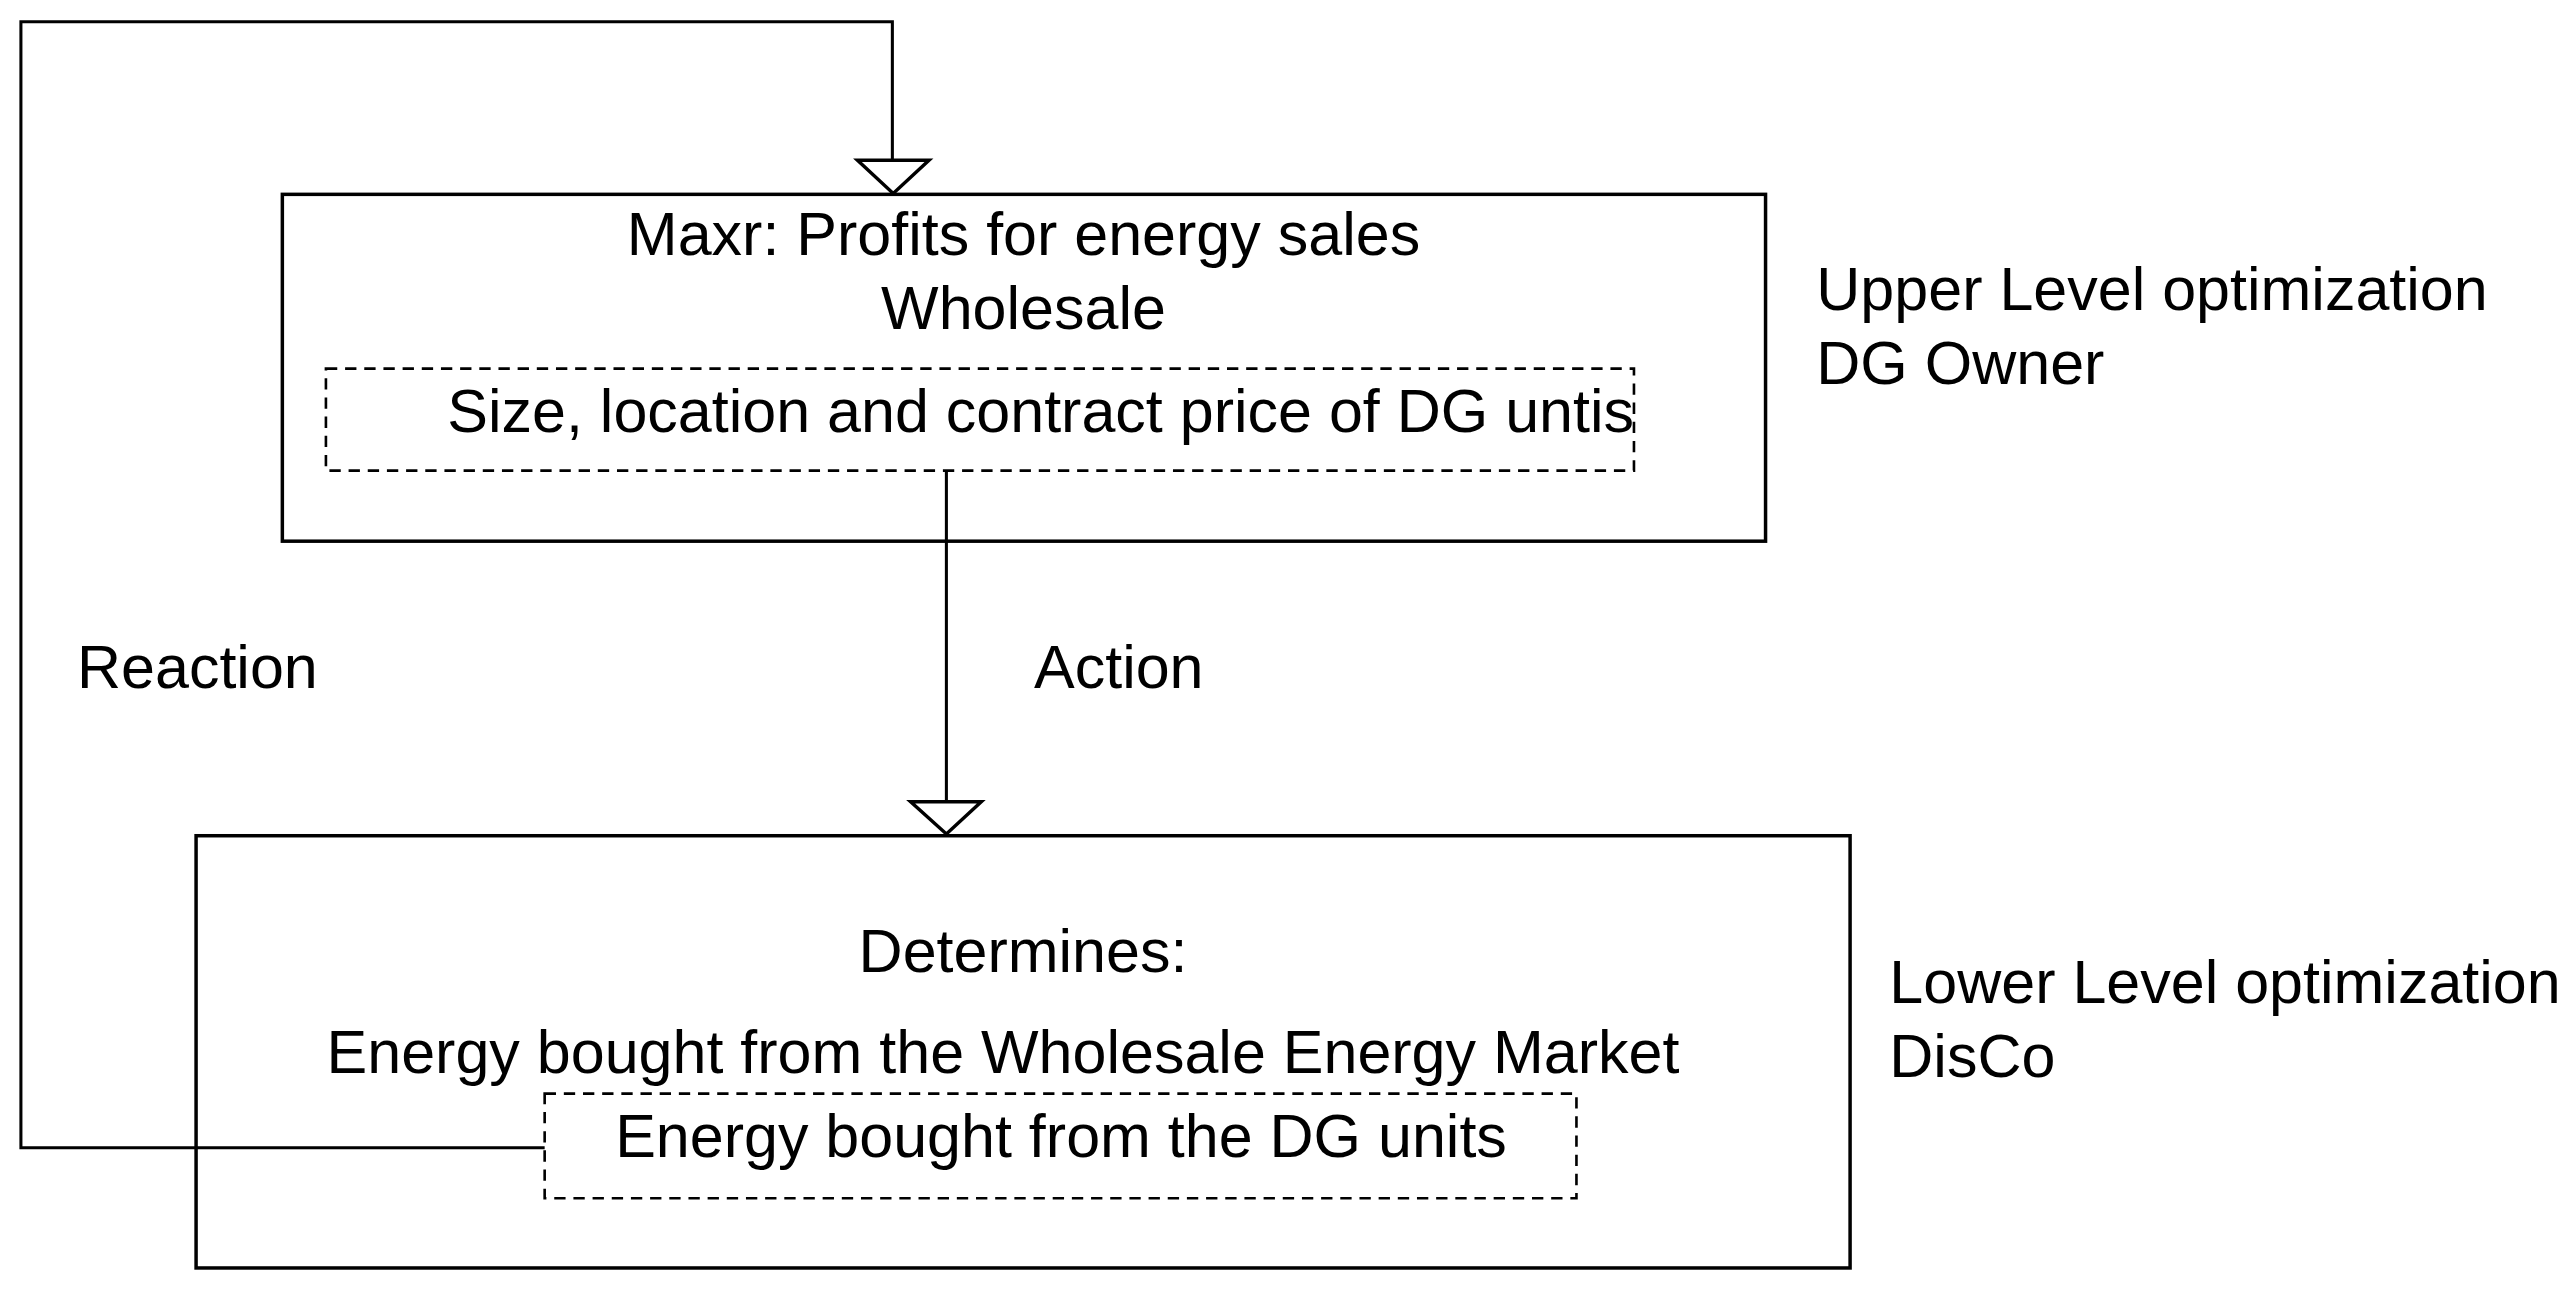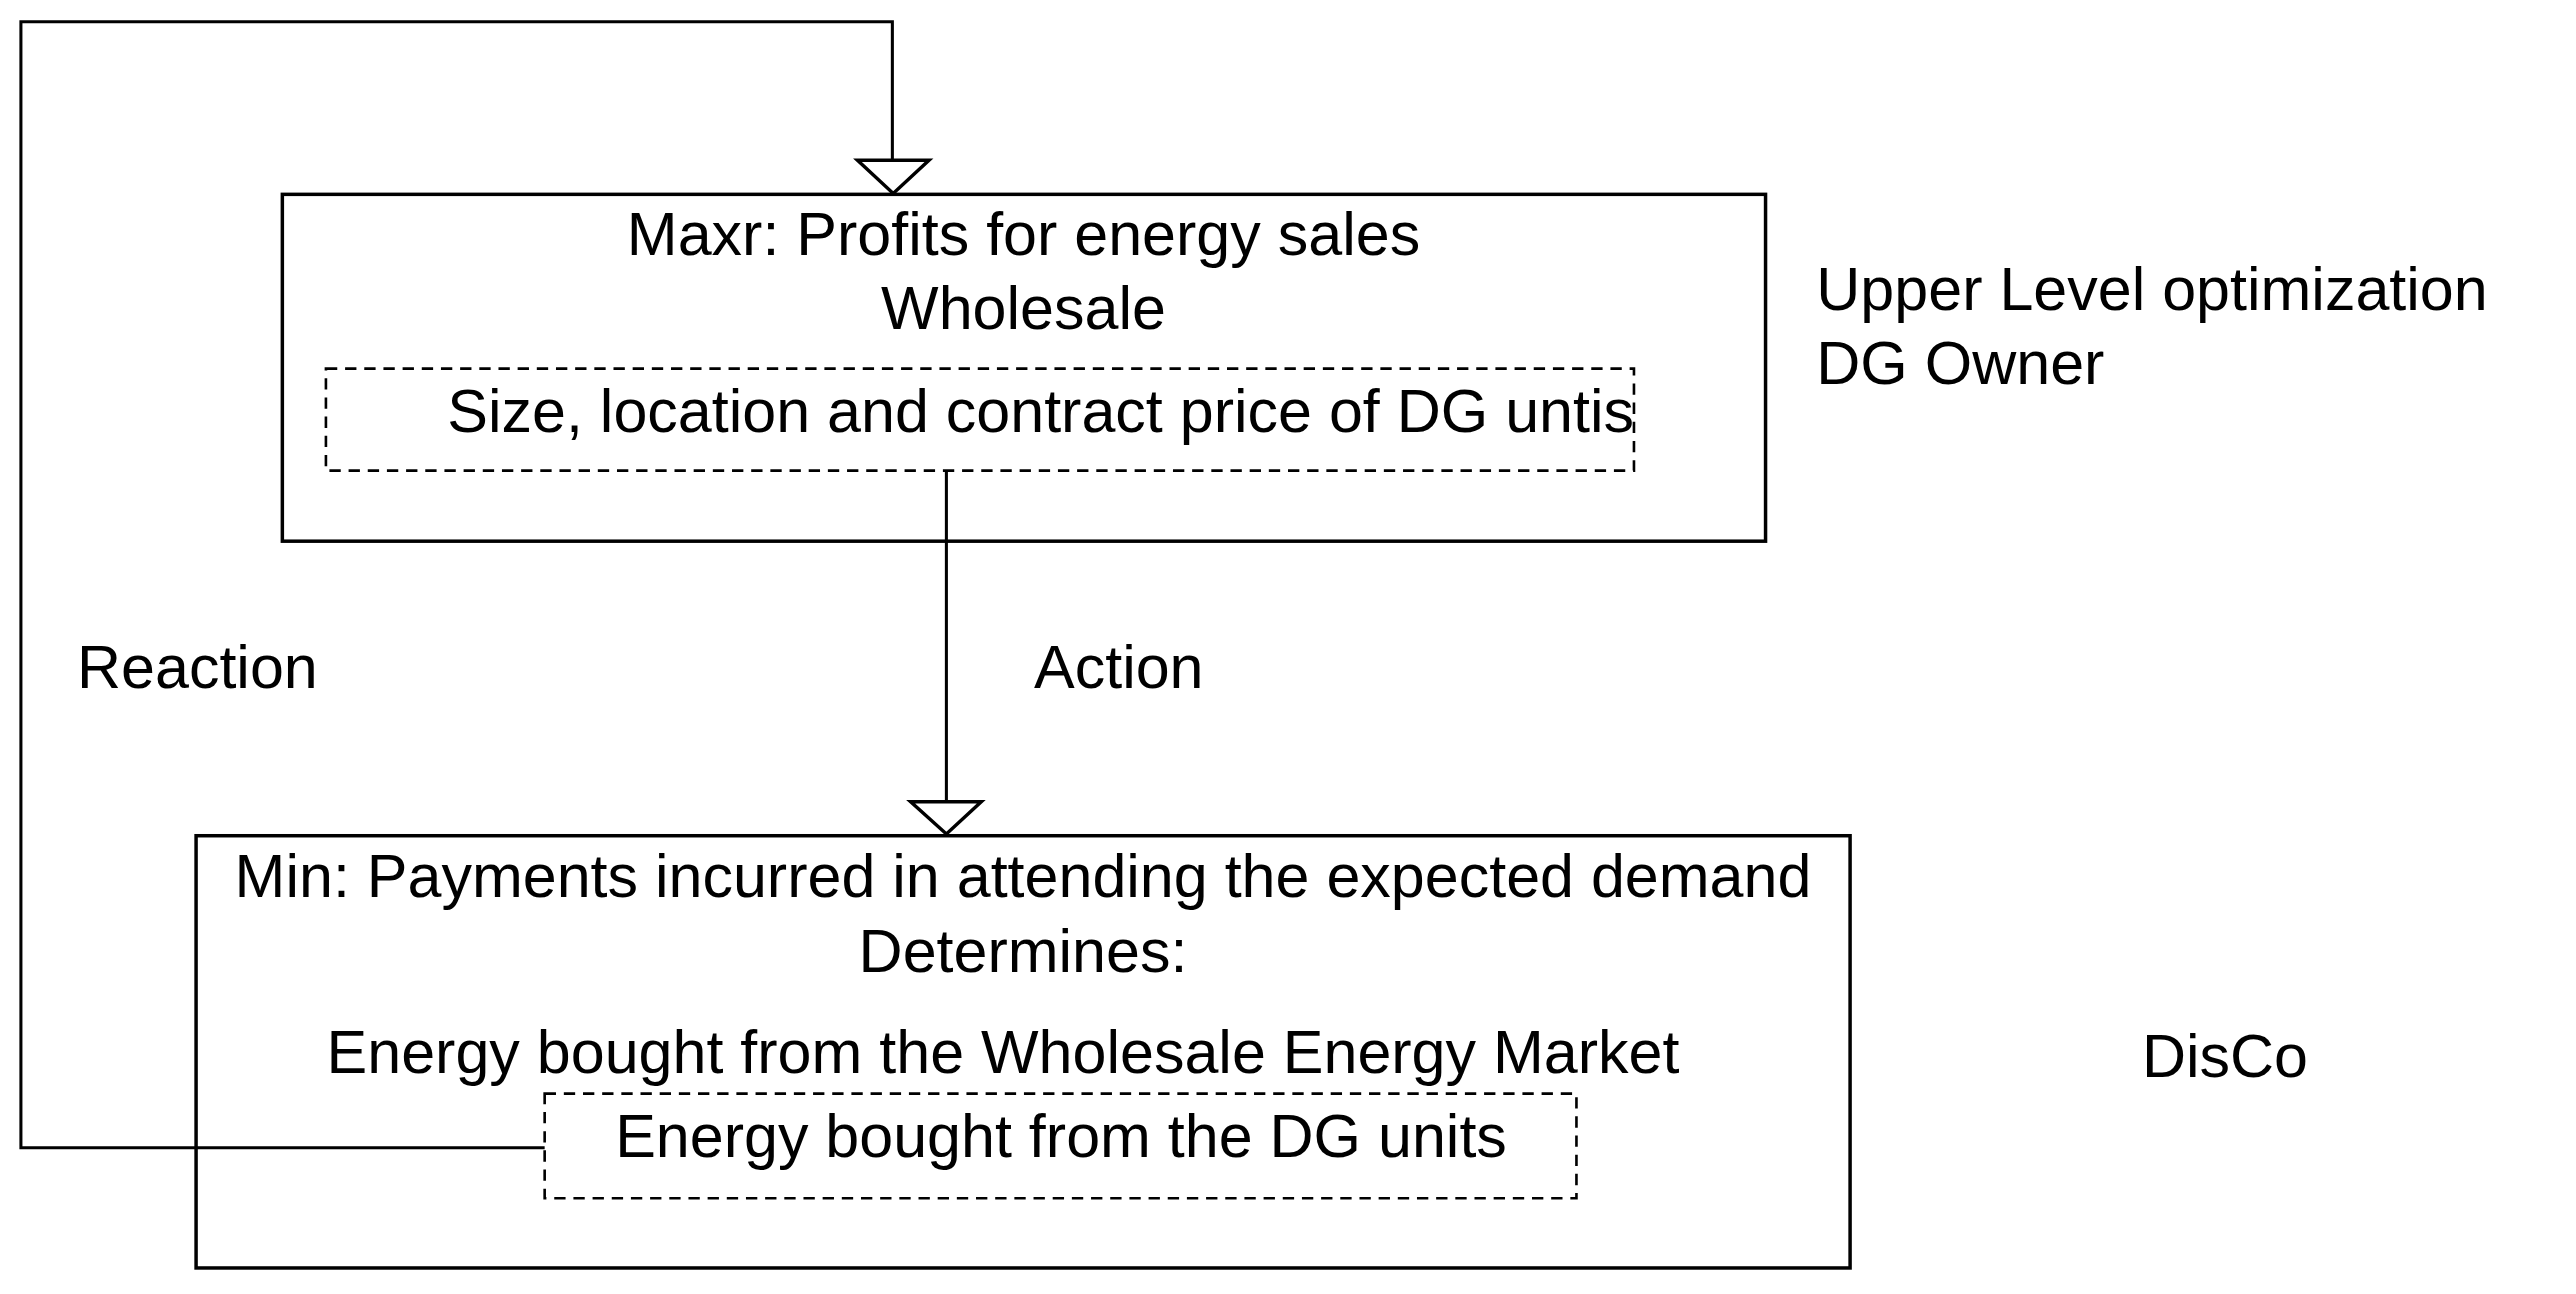--- a/index.html
+++ b/index.html
@@ -65,21 +65,20 @@
 
   <div class="txt center" style="left:282px; top:197px; width:1483px;">Maxr: Profits for energy sales</div>
   <div class="txt center" style="left:282px; top:271px; width:1483px;">Wholesale</div>
   <div class="txt center" style="left:326px; top:374px; width:1308px;text-align:right;">Size, location and contract price of DG untis</div>
 
   <div class="txt block-center" style="left:2152px; top:232px;"><span>Upper Level optimization</span><br><span>DG Owner</span></div>
 
   <div class="txt" style="left:77px; top:630px;">Reaction</div>
   <div class="txt" style="left:1034px; top:630px;">Action</div>
 
-  <div class="txt center" style="left:196px; top:839px; width:1654px;">Min: Payments incurred in attending the expected demand</div>
   <div class="txt center" style="left:196px; top:914px; width:1654px;">Determines:</div>
   <div class="txt center" style="left:196px; top:1015px; width:1614px;">Energy bought from the Wholesale Energy Market</div>
   <div class="txt center" style="left:545px; top:1099px; width:1032px;">Energy bought from the DG units</div>
 
-  <div class="txt block-center" style="left:2225px; top:925px;"><br><span>DisCo</span></div>
+  <div class="txt block-center" style="left:2225px; top:925px;"><span>Lower Level optimization</span><br><span>DisCo</span></div>
 
 </div>
 
 
 </body></html>

